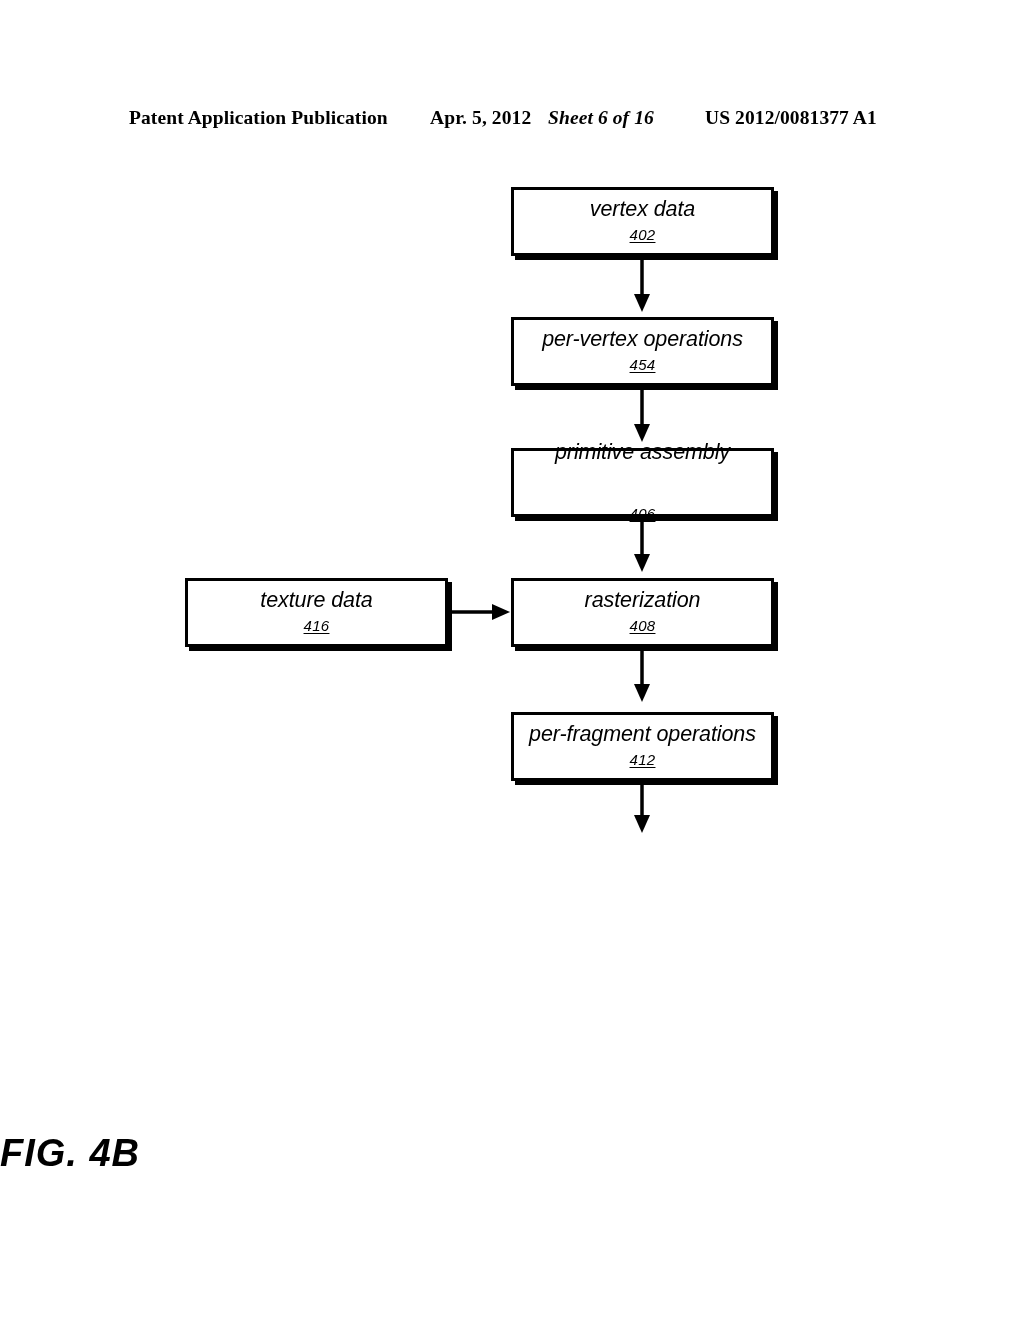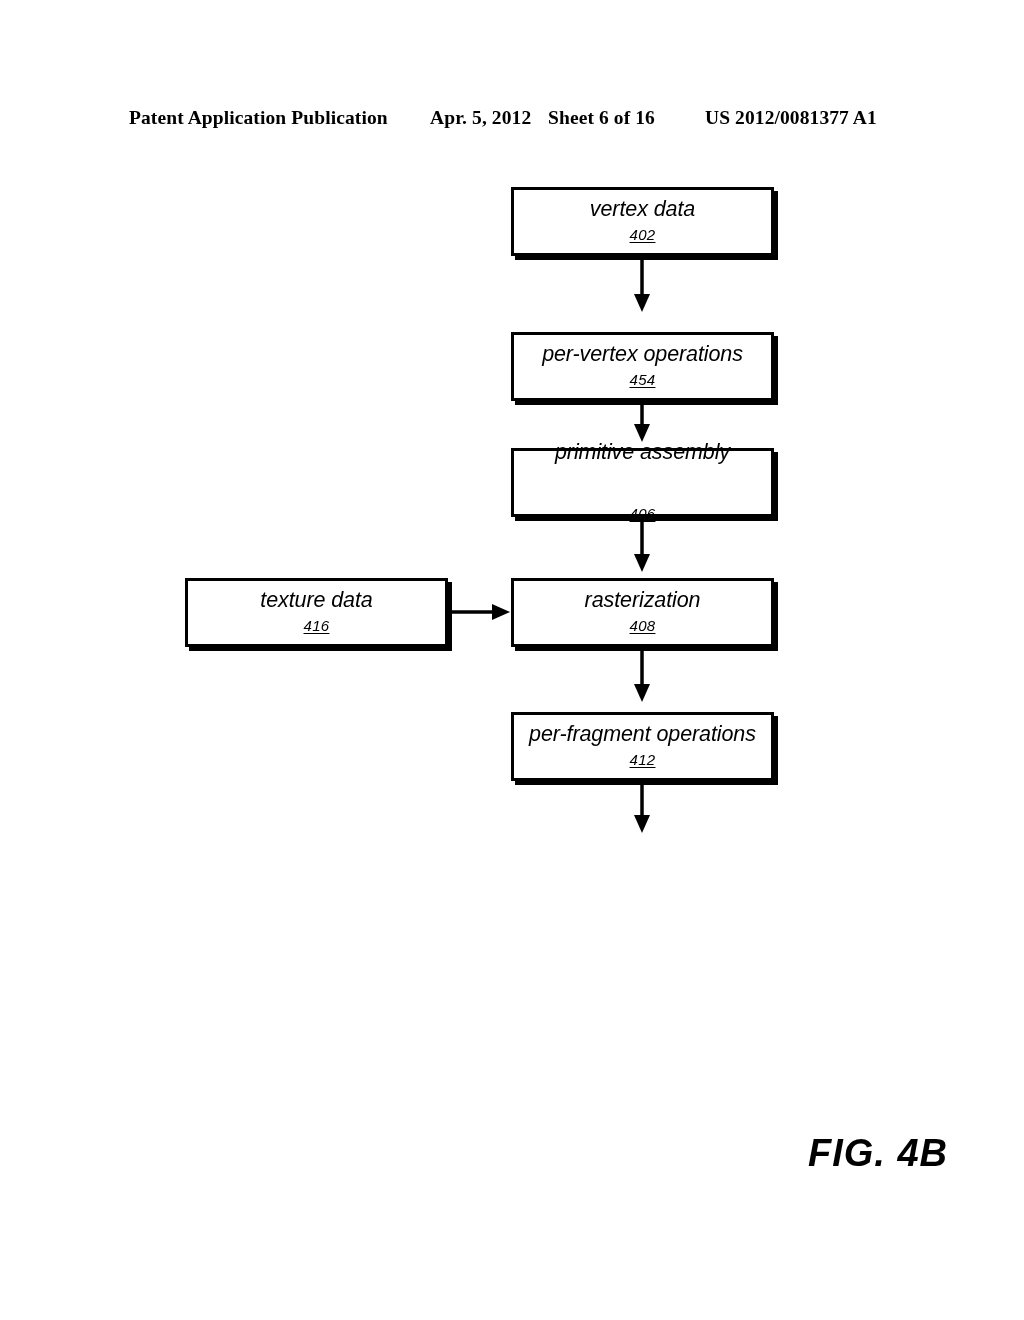--- a/index.html
+++ b/index.html
@@ -30,21 +30,21 @@
     font-family: "Liberation Serif", serif;
     font-weight: bold;
     font-size: 19.5px;
     white-space: nowrap;
     letter-spacing: 0.1px;
     line-height: 28px;
     top: 0;
   }
   .hdr-pub   { left: 129px; }
   .hdr-date  { left: 430px; }
-  .hdr-sheet { left: 548px; }
+  .hdr-sheet { left: 548px; font-style: italic; }
   .hdr-num   { left: 705px; }
 
   
   .diagram {
     position: absolute;
     left: 0;
     top: 0;
     width: 1024px;
     height: 1320px;
   }
@@ -88,21 +88,21 @@
     height: 1320px;
     pointer-events: none;
   }
 
   
   .fig-caption {
     position: absolute;
     left: 0;
     top: 1132px;
     width: 948px;
-    text-align: right;
+    text-align: left;
     font-family: "Liberation Sans", sans-serif;
     font-style: italic;
     font-weight: bold;
     font-size: 38px;
     letter-spacing: 1px;
   }
 </style>
 </head>
 <body>
 
@@ -147,21 +147,21 @@
       <line x1="642" y1="778" x2="642" y2="817" stroke="#000" stroke-width="3.5"></line>
       <polygon points="634,815 650,815 642,833" fill="#000"></polygon>
     </g>
   </svg>
 
   <div class="node" style="left:511px; top:187px; width:263px; height:69px;">
     <span class="node-label">vertex data</span>
     <span class="node-ref">402</span>
   </div>
 
-  <div class="node" style="left:511px; top:317px; width:263px; height:69px;margin-top:15px;">
+  <div class="node" style="left:511px; top:317px; width:263px; height:69px;">
     <span class="node-label">per-vertex operations</span>
     <span class="node-ref">454</span>
   </div>
 
   <div class="node" style="left:511px; top:448px; width:263px; height:69px;gap:36px;">
     <span class="node-label">primitive assembly</span>
     <span class="node-ref">406</span>
   </div>
 
   <div class="node" style="left:185px; top:578px; width:263px; height:69px;">

